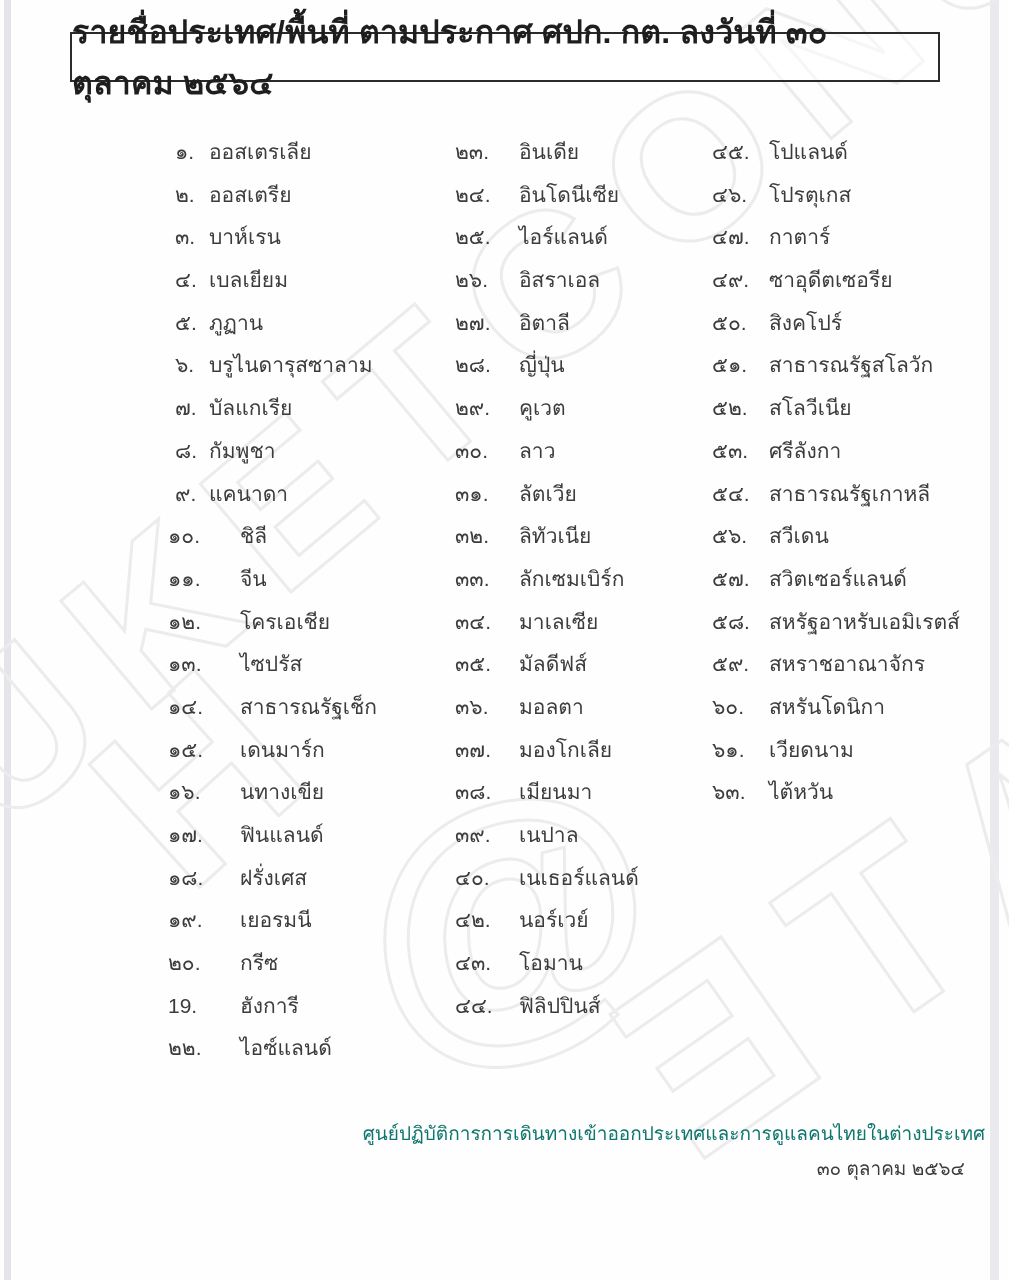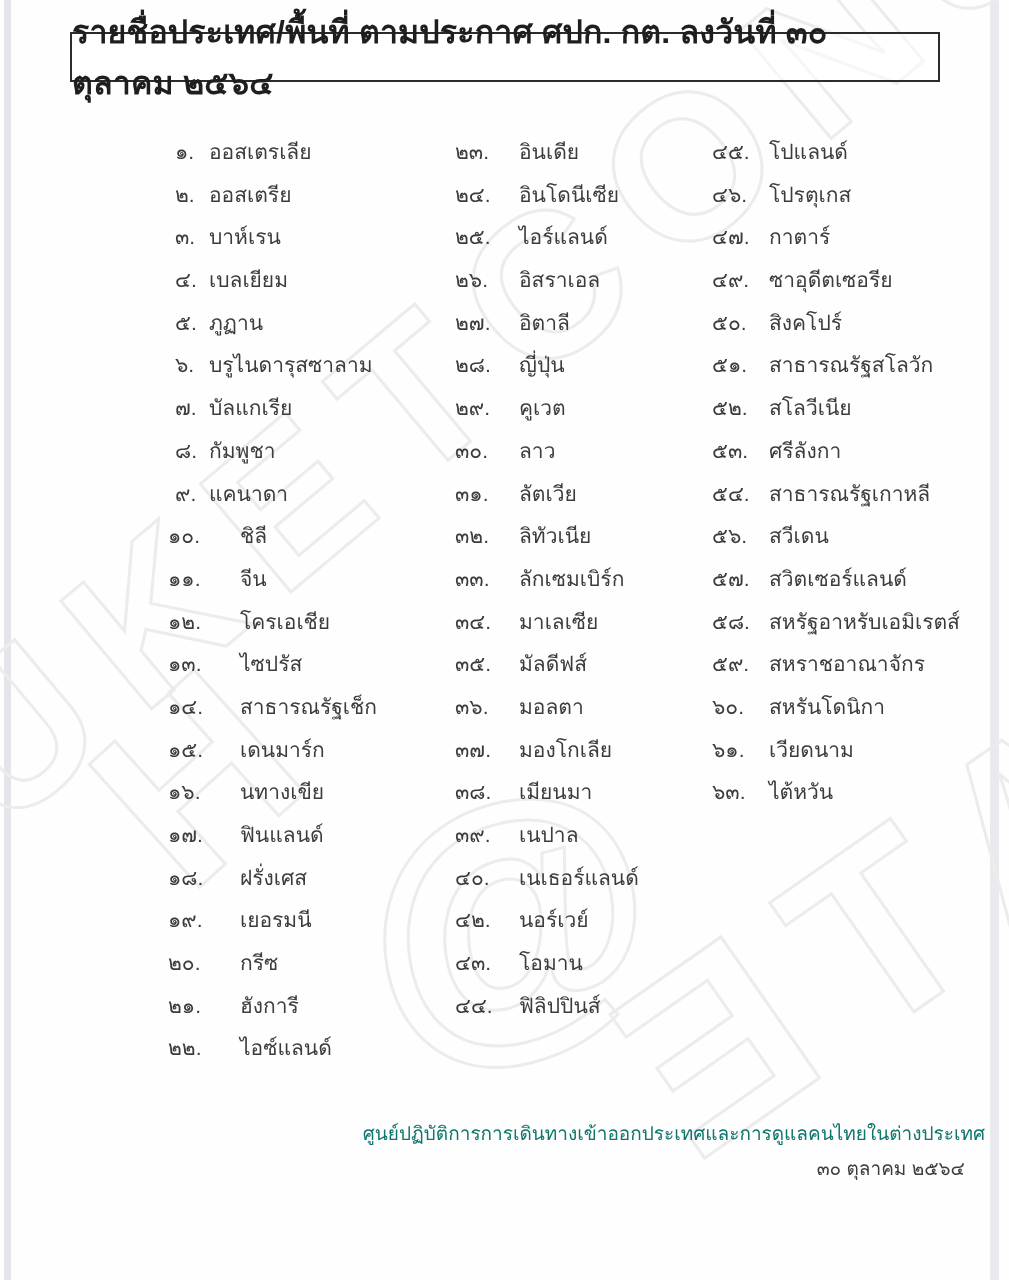--- a/index.html
+++ b/index.html
@@ -190,21 +190,21 @@
       </div>
       <div class="row wide">
         <span class="no">๑๙.</span>
         <span class="nm">เยอรมนี</span>
       </div>
       <div class="row wide">
         <span class="no">๒๐.</span>
         <span class="nm">กรีซ</span>
       </div>
       <div class="row wide">
-        <span class="no">๒๑.</span>
+        <span class="no">19.</span>
         <span class="nm">ฮังการี</span>
       </div>
       <div class="row wide">
         <span class="no">๒๒.</span>
         <span class="nm">ไอซ์แลนด์</span>
       </div>
     </div>
   <div id="col2" class="col col-2">
       <div class="row">
         <span class="no">๒๓.</span>

